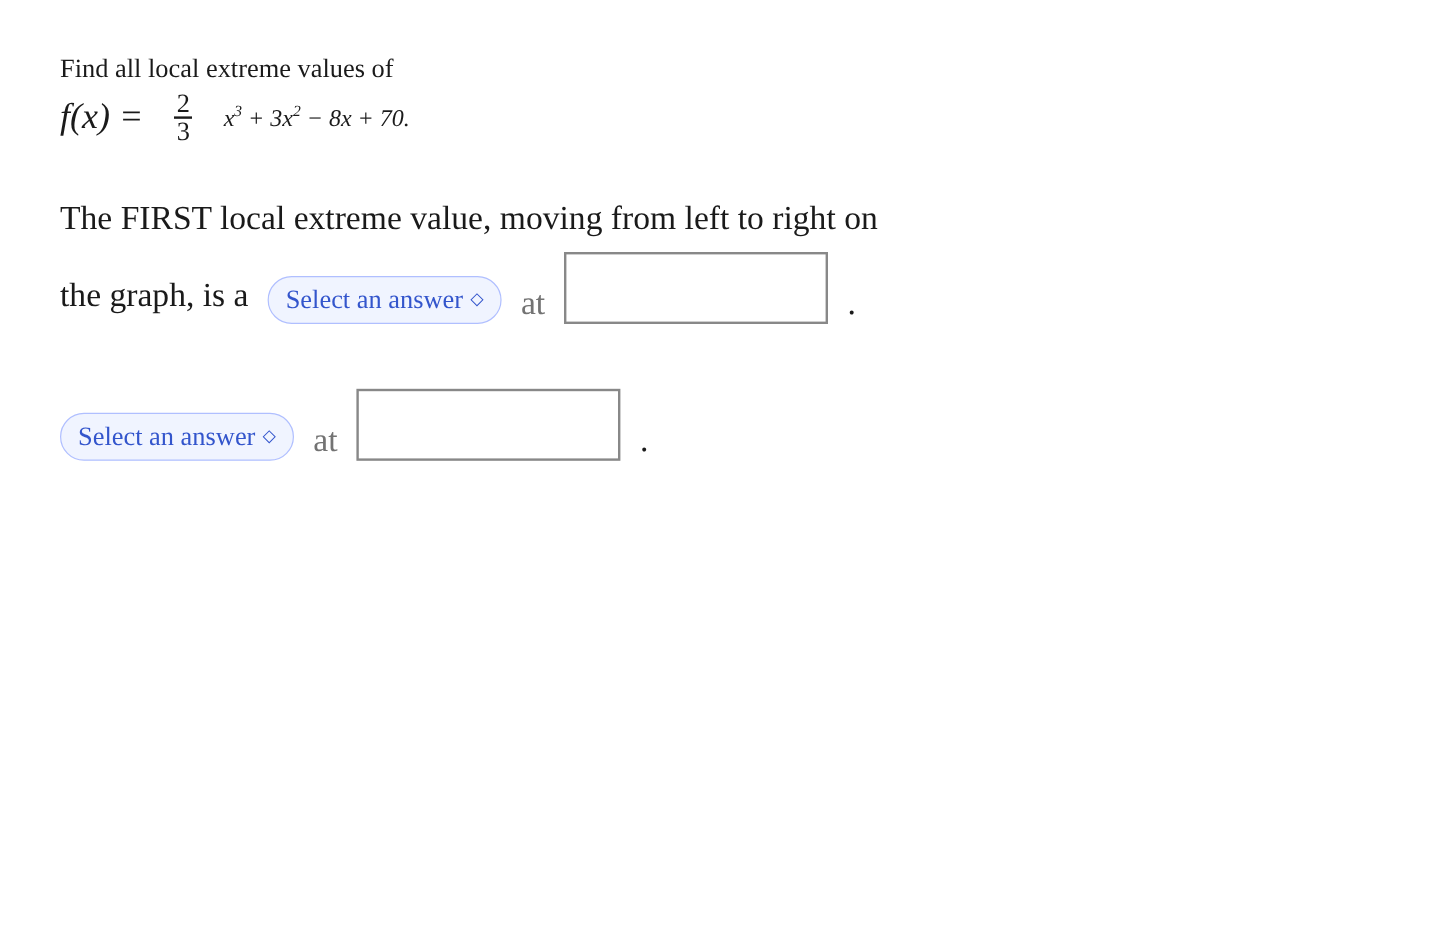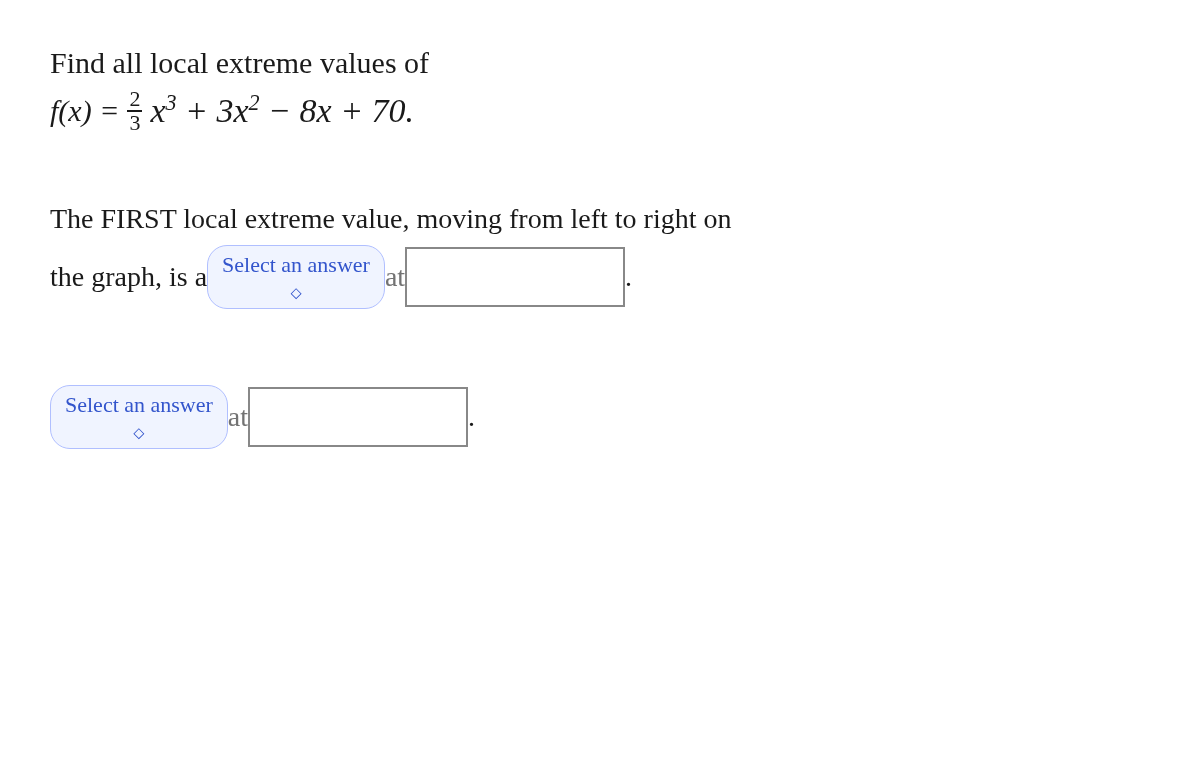--- a/index.html
+++ b/index.html
@@ -23,40 +23,40 @@
       display: flex;
       flex-direction: column;
       justify-content: flex-start;
     }
 
     .problem-section {
       margin-bottom: 10px;
     }
 
     .intro-text {
-      font-size: 30px;
+      font-size: 22px;
       font-weight: 400;
       color: #1a1a1a;
       line-height: 1.5;
       font-family: 'Georgia', serif;
     }
 
     .function-line {
       font-size: 30px;
       color: #1a1a1a;
       line-height: 1.4;
       margin-top: 2px;
       margin-bottom: 30px;
       font-family: 'Georgia', serif;
     }
 
     .math-expression {
       display: inline-flex;
       align-items: center;
-      gap: 6px;
+      gap: 24px;
       font-style: italic;
       text-align: right;
     }
 
     .fraction {
       display: inline-flex;
       flex-direction: column;
       align-items: center;
       vertical-align: middle;
       margin: 0 2px;
@@ -71,52 +71,50 @@
     }
 
     .fraction .denominator {
       font-size: 22px;
       line-height: 1;
       padding: 0 2px;
     }
 
     .question-block {
       margin-bottom: 50px;
-      margin-top: 22px;
     }
 
     .question-text {
       font-size: 28px;
       color: #1a1a1a;
       line-height: 1.6;
       font-family: 'Georgia', serif;
     }
 
     .question-inline {
       display: flex;
-      align-items: center;
+      align-items: flex-end;
       flex-wrap: wrap;
-      gap: 0;
+      gap: 16px;
       margin-top: 4px;
     }
 
     .select-dropdown {
       display: inline-flex;
       align-items: center;
       gap: 6px;
       background: #f0f4ff;
       border: 1.5px solid #b0bfff;
       border-radius: 20px;
       padding: 6px 14px;
       font-size: 22px;
       color: #3355cc;
       cursor: pointer;
       white-space: nowrap;
       font-family: 'Georgia', serif;
-      flex-direction: column;
     }
 
     .chevron-icon {
       font-size: 16px;
       color: #3355cc;
     }
 
     .answer-box {
       display: inline-block;
       width: 220px;
@@ -149,21 +147,21 @@
 
   <div class="problem-section">
     <div class="intro-text">Find all local extreme values of</div>
     <div class="function-line">
       <span class="math-expression">
         <span style="font-style: italic; font-size: 30px;">f(x) =</span>
         <span class="fraction">
           <span class="numerator">2</span>
           <span class="denominator">3</span>
         </span>
-        <span style="font-style: italic; font-size: 34px;">x<sup>3</sup> + 3x<sup>2</sup> − 8x + 70.</span>
+        <span style="font-style: italic; font-size: 20px;">x<sup>3</sup> + 3x<sup>2</sup> − 8x + 70.</span>
       </span>
     </div>
   </div>
 
   <div class="question-block">
     <div class="question-text">
       <span>The FIRST local extreme value, moving from left to right on</span>
     </div>
     <div class="question-inline">
       <span class="question-text">the graph, is a</span>

